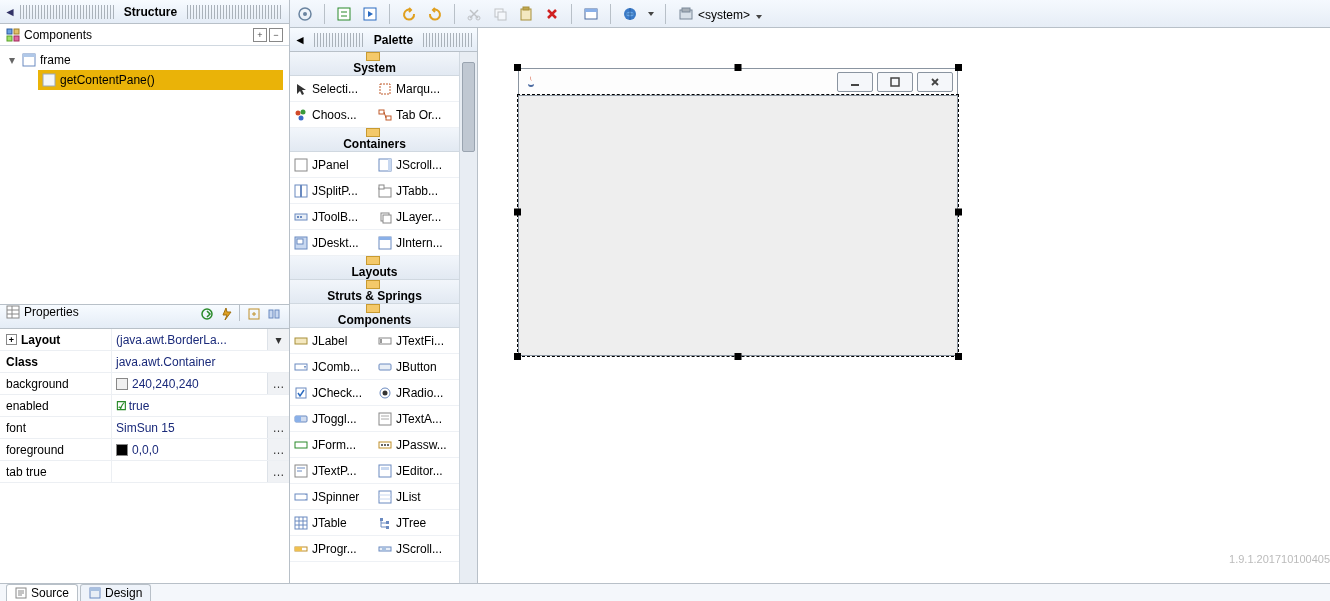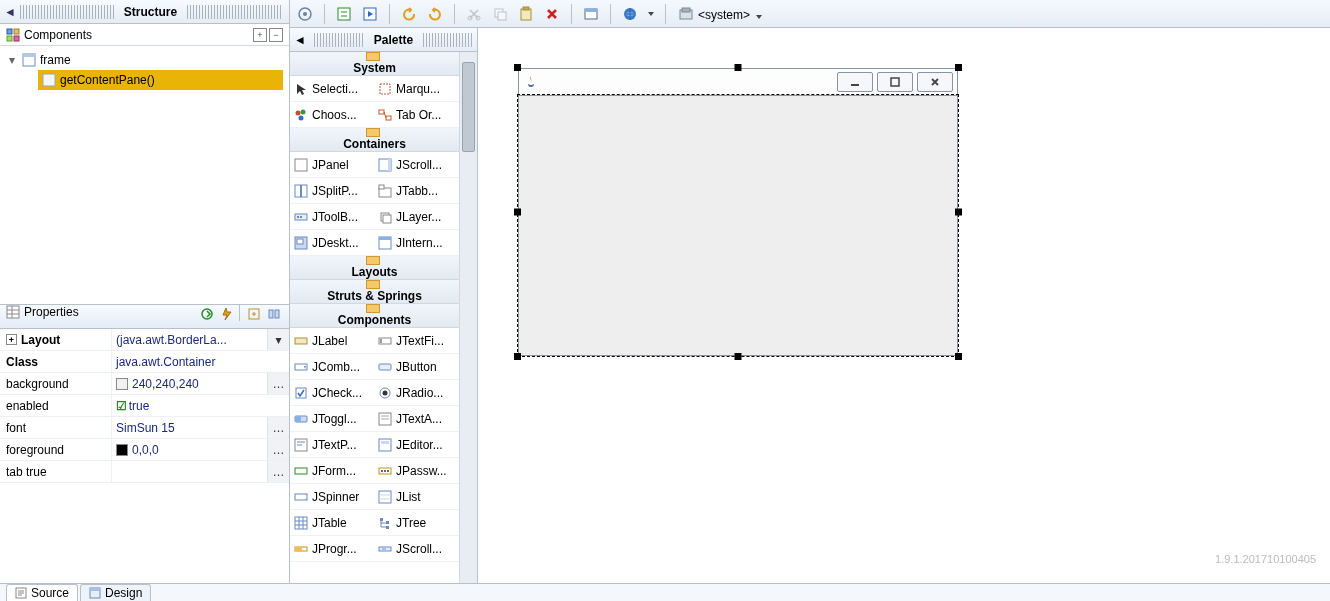--- a/index.html
+++ b/index.html
@@ -83,21 +83,21 @@
 .h-tm { left: 50%; top: -4px; transform: translateX(-50%); }
 .h-bm { left: 50%; bottom: -4px; transform: translateX(-50%); }
 .h-ml { left: -4px; top: 50%; transform: translateY(-50%); }
 .h-mr { right: -4px; top: 50%; transform: translateY(-50%); }
 
 
 .bottom-tabs { height: 18px; border-top: 1px solid #b8c0c8; display: flex; align-items: flex-end; padding-left: 6px; background: #f4f7fb; }
 .btab { height: 17px; padding: 8px 8px; border: 1px solid #b8c0c8; border-bottom: 0; margin-right: 2px; border-radius: 3px 3px 0 0; display: flex; align-items: center; gap: 4px; background: #fff; font-size: 11px; }
 .btab .bi { width: 12px; height: 12px; }
 
-.watermark { position: absolute; right: 14px; bottom: 18px; color: #bbb; font-size: 11px; }
+.watermark { position: absolute; right: 0; bottom: 18px; color: #bbb; font-size: 11px; }
 
 svg { display: block; }
 </style>
 </head>
 <body>
 
 <div class="main-area">
 
   <div class="left-col">
 
@@ -502,49 +502,49 @@
                     <rect x="1" y="1" width="12" height="12" fill="#fff" stroke="#888"></rect>
                     <line x1="3" y1="4" x2="11" y2="4" stroke="#aaa"></line>
                     <line x1="3" y1="7" x2="11" y2="7" stroke="#aaa"></line>
                   </svg>
                   <span class="pt">JTextA...</span>
                 </div>
               </div>
             <div class="prow">
                 <div class="pcell">
                   <svg class="pi" viewBox="0 0 14 14">
-                    <rect x="1" y="1" width="12" height="12" fill="#fff" stroke="#888"></rect>
-                    <line x1="3" y1="4" x2="11" y2="4" stroke="#6a8ac0"></line>
-                    <line x1="3" y1="7" x2="8" y2="7" stroke="#6a8ac0"></line>
-                  </svg>
-                  <span class="pt">JTextP...</span>
-                </div>
-                <div class="pcell">
-                  <svg class="pi" viewBox="0 0 14 14">
-                    <rect x="1" y="1" width="12" height="12" fill="#fff" stroke="#6a8ac0"></rect>
-                    <rect x="3" y="3" width="8" height="3" fill="#c8d8f0"></rect>
-                  </svg>
-                  <span class="pt">JEditor...</span>
-                </div>
-              </div>
-            <div class="prow">
-                <div class="pcell">
-                  <svg class="pi" viewBox="0 0 14 14">
                     <rect x="1" y="4" width="12" height="6" fill="#fff" stroke="#2a8a2a"></rect>
                   </svg>
                   <span class="pt">JForm...</span>
                 </div>
                 <div class="pcell">
                   <svg class="pi" viewBox="0 0 14 14">
                     <rect x="1" y="4" width="12" height="6" fill="#fff" stroke="#c0902a"></rect>
                     <circle cx="4" cy="7" r="1" fill="#333"></circle>
                     <circle cx="7" cy="7" r="1" fill="#333"></circle>
                     <circle cx="10" cy="7" r="1" fill="#333"></circle>
                   </svg>
                   <span class="pt">JPassw...</span>
+                </div>
+              </div>
+            <div class="prow">
+                <div class="pcell">
+                  <svg class="pi" viewBox="0 0 14 14">
+                    <rect x="1" y="1" width="12" height="12" fill="#fff" stroke="#888"></rect>
+                    <line x1="3" y1="4" x2="11" y2="4" stroke="#6a8ac0"></line>
+                    <line x1="3" y1="7" x2="8" y2="7" stroke="#6a8ac0"></line>
+                  </svg>
+                  <span class="pt">JTextP...</span>
+                </div>
+                <div class="pcell">
+                  <svg class="pi" viewBox="0 0 14 14">
+                    <rect x="1" y="1" width="12" height="12" fill="#fff" stroke="#6a8ac0"></rect>
+                    <rect x="3" y="3" width="8" height="3" fill="#c8d8f0"></rect>
+                  </svg>
+                  <span class="pt">JEditor...</span>
                 </div>
               </div>
             <div class="prow">
                 <div class="pcell">
                   <svg class="pi" viewBox="0 0 14 14">
                     <rect x="1" y="4" width="12" height="6" fill="#fff" stroke="#6a8ac0"></rect>
                     <path d="M11 5 L13 5 L12 4 Z M11 9 L13 9 L12 10 Z" fill="#6a8ac0"></path>
                   </svg>
                   <span class="pt">JSpinner</span>
                 </div>

